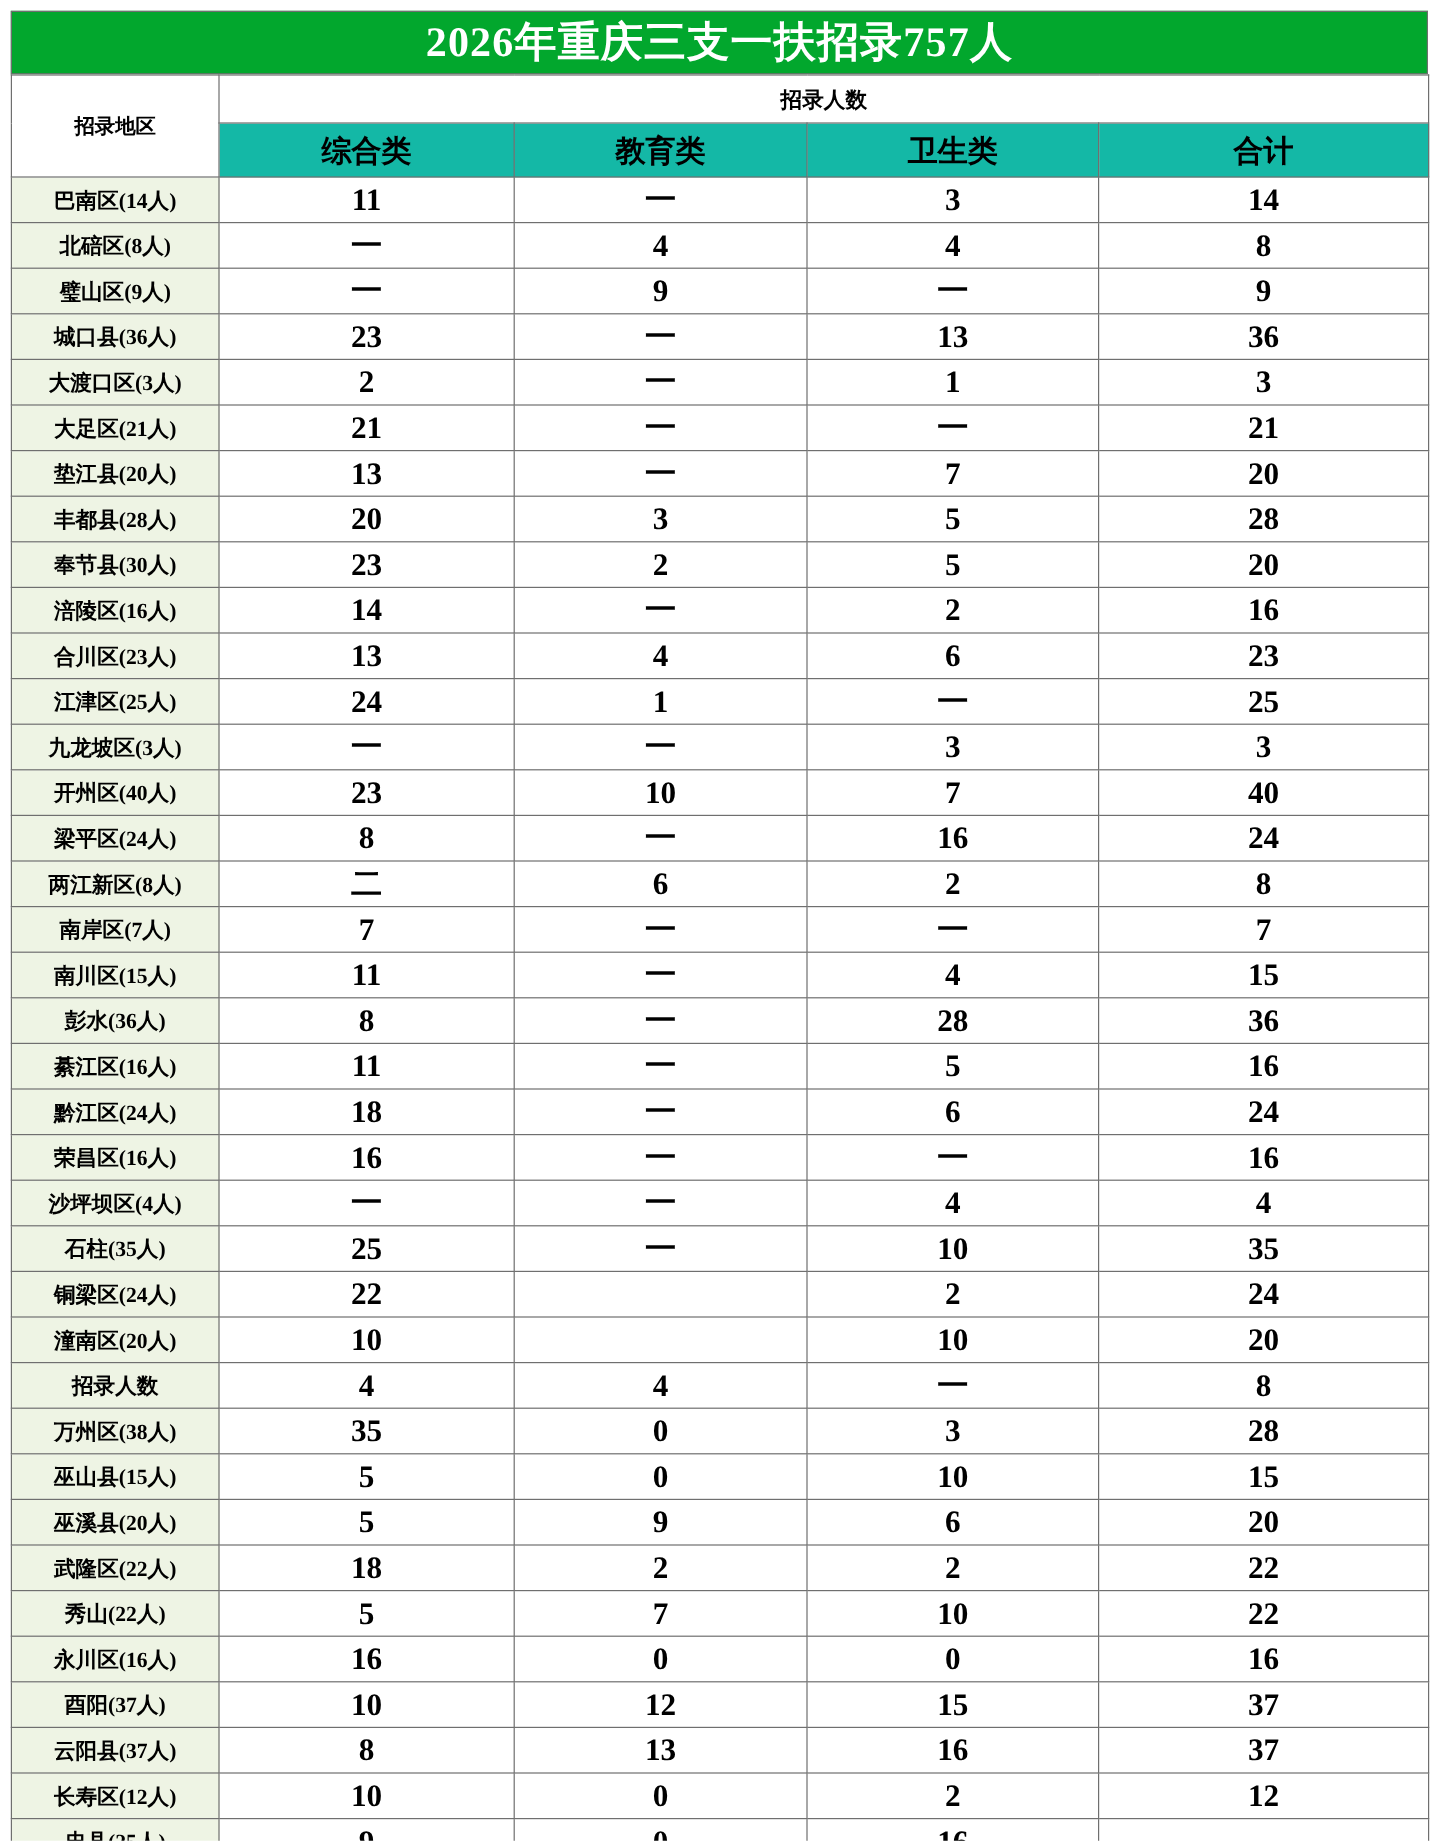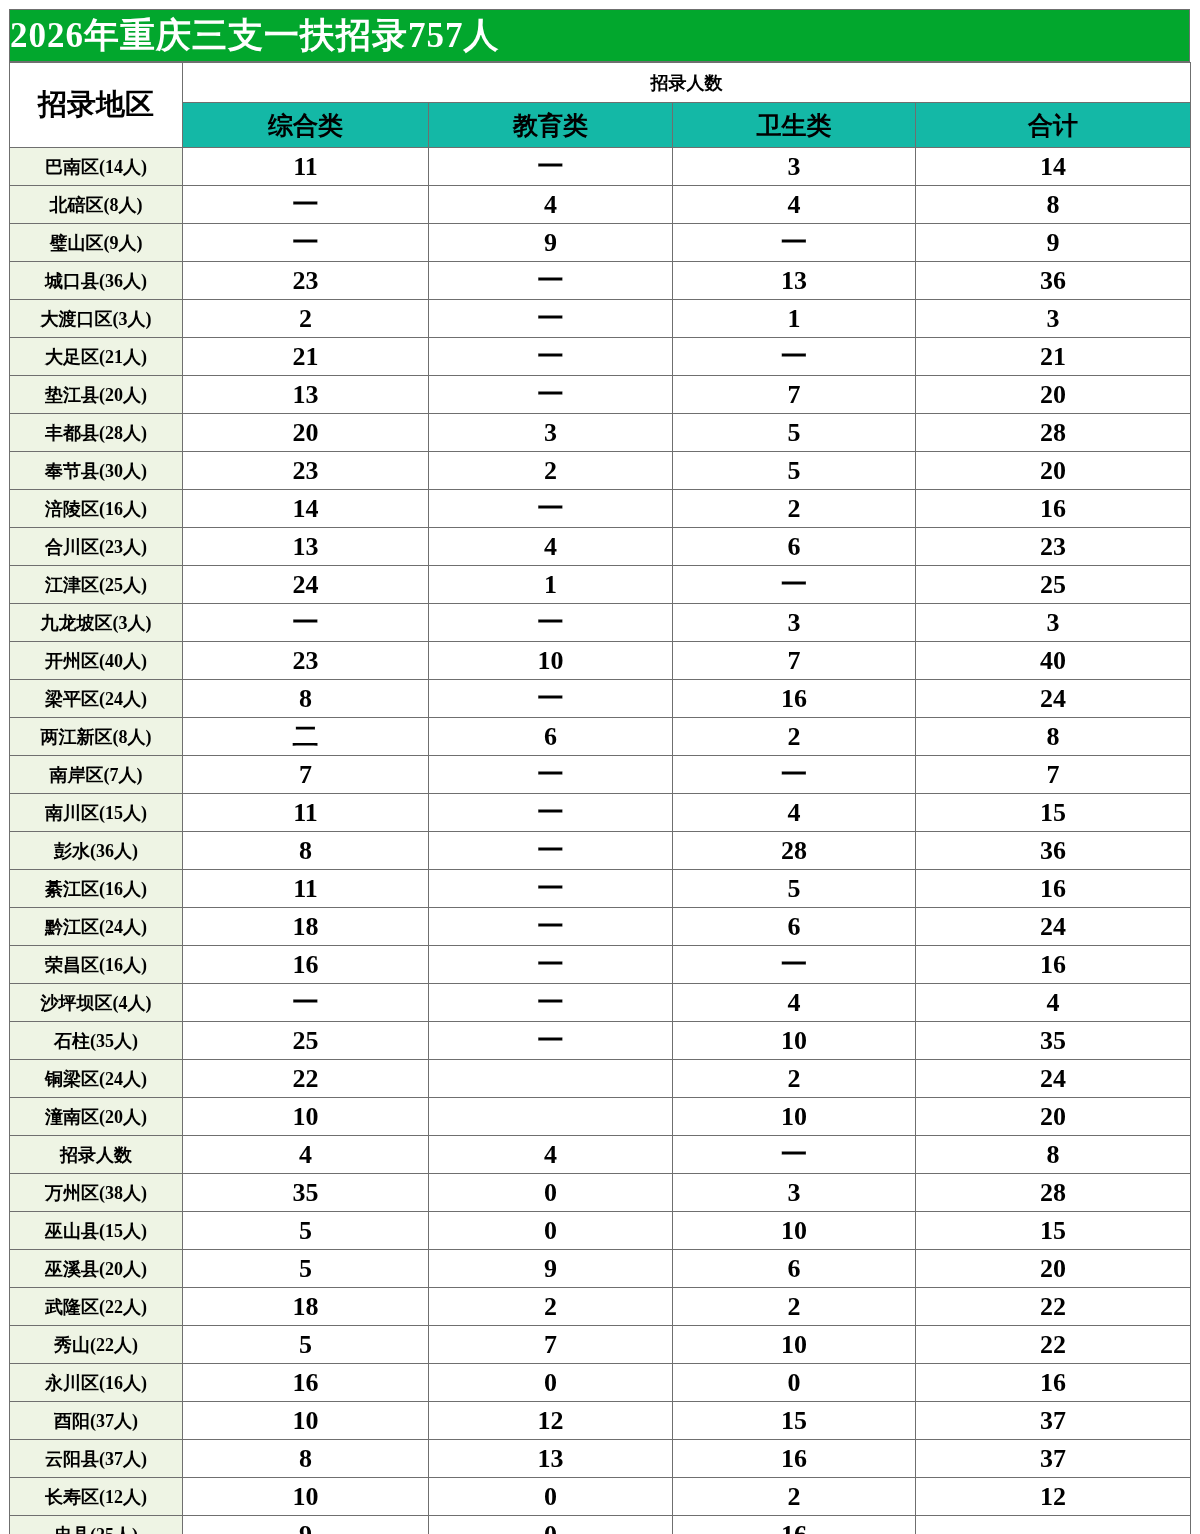--- a/index.html
+++ b/index.html
@@ -28,20 +28,21 @@
     position: absolute;
     left: 9px;
     top: 9px;
     width: 1181px;
     height: 53px;
     background: #02a72d;
     border: 1px solid #6f6f6f;
     box-sizing: border-box;
     display: flex;
     align-items: center;
+    justify-content: center;
   }
   .title-text {
     color: #ffffff;
     font-size: 35px;
     font-weight: bold;
     letter-spacing: 1px;
     line-height: 1;
     white-space: nowrap;
     font-family: "Liberation Serif", "DejaVu Serif", serif;
   }
@@ -69,21 +70,21 @@
 
   
   col.c-region { width: 173px; }
   col.c-zong   { width: 246px; }
   col.c-jiao   { width: 244px; }
   col.c-wei    { width: 243px; }
   col.c-heji   { width: 275px; }
 
   th.region-head {
     height: 85px;
-    font-size: 29px;
+    font-size: 17px;
     background: #ffffff;
   }
   th.group-head {
     height: 40px;
     font-size: 18px;
     background: #ffffff;
   }
   th.sub-head {
     height: 45px;
     font-size: 25px;

